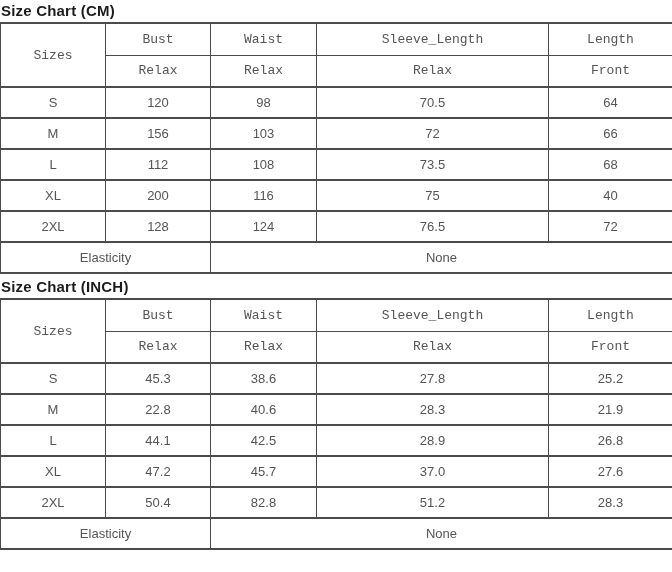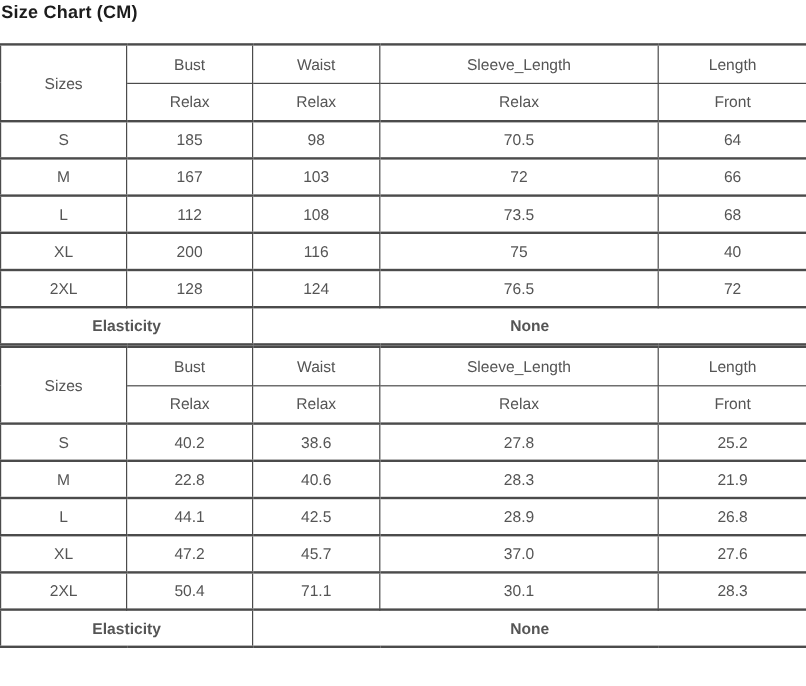--- a/index.html
+++ b/index.html
@@ -13,47 +13,47 @@
     width: 672px;
     height: 572px;
     background: #ffffff;
     overflow: hidden;
   }
   .chart-title {
     font-size: 15px;
     font-weight: bold;
     color: #1c1c1c;
     line-height: 20px;
-    padding: 1px 0 15px 1px;
+    padding: 1px 0 1px 1px;
     letter-spacing: 0.2px;
   }
   table.size-table {
     border-collapse: collapse;
     table-layout: fixed;
     width: 672px;
   }
   table.size-table th,
   table.size-table td {
     border: 1px solid #4b4b4b;
     text-align: center;
     vertical-align: middle;
     font-size: 13px;
     font-weight: normal;
     color: #555555;
     padding: 0;
     overflow: hidden;
     white-space: nowrap;
   }
-  table.size-table thead th { height: 32px; }
+  table.size-table thead th { height: 32px; font-family: Liberation Mono, monospace; }
   table.size-table thead tr:first-child th { border-top-width: 2px; }
   table.size-table tbody td {
     height: 31px;
     border-top-width: 2px;
   }
-  table.size-table tbody tr:last-child td { border-bottom-width: 2px; font-weight: bold; }
+  table.size-table tbody tr:last-child td { border-bottom-width: 2px; }
   .title-gap { padding-top: 3px; }
 </style>
 </head>
 <body>
 
 <div class="page">
 
   <div class="chart-title">Size Chart (CM)</div>
 
   <table class="size-table">
@@ -75,28 +75,28 @@
       <tr>
         <th>Relax</th>
         <th>Relax</th>
         <th>Relax</th>
         <th>Front</th>
       </tr>
     </thead>
     <tbody>
       <tr>
         <td>S</td>
-        <td>185</td>
+        <td>120</td>
         <td>98</td>
         <td>70.5</td>
         <td>64</td>
       </tr>
       <tr>
         <td>M</td>
-        <td>167</td>
+        <td>156</td>
         <td>103</td>
         <td>72</td>
         <td>66</td>
       </tr>
       <tr>
         <td>L</td>
         <td>112</td>
         <td>108</td>
         <td>73.5</td>
         <td>68</td>
@@ -115,20 +115,21 @@
         <td>76.5</td>
         <td>72</td>
       </tr>
       <tr>
         <td colspan="2">Elasticity</td>
         <td colspan="3">None</td>
       </tr>
     </tbody>
   </table>
 
+  <div class="chart-title title-gap">Size Chart (INCH)</div>
 
   <table class="size-table">
     <colgroup>
       <col style="width:105px">
         <col style="width:105px">
         <col style="width:106px">
         <col style="width:232px">
         <col style="width:124px">
     </colgroup>
     <thead>
@@ -142,21 +143,21 @@
       <tr>
         <th>Relax</th>
         <th>Relax</th>
         <th>Relax</th>
         <th>Front</th>
       </tr>
     </thead>
     <tbody>
       <tr>
         <td>S</td>
-        <td>40.2</td>
+        <td>45.3</td>
         <td>38.6</td>
         <td>27.8</td>
         <td>25.2</td>
       </tr>
       <tr>
         <td>M</td>
         <td>22.8</td>
         <td>40.6</td>
         <td>28.3</td>
         <td>21.9</td>
@@ -171,22 +172,22 @@
       <tr>
         <td>XL</td>
         <td>47.2</td>
         <td>45.7</td>
         <td>37.0</td>
         <td>27.6</td>
       </tr>
       <tr>
         <td>2XL</td>
         <td>50.4</td>
-        <td>71.1</td>
-        <td>30.1</td>
+        <td>82.8</td>
+        <td>51.2</td>
         <td>28.3</td>
       </tr>
       <tr>
         <td colspan="2">Elasticity</td>
         <td colspan="3">None</td>
       </tr>
     </tbody>
   </table>
 
 </div>

